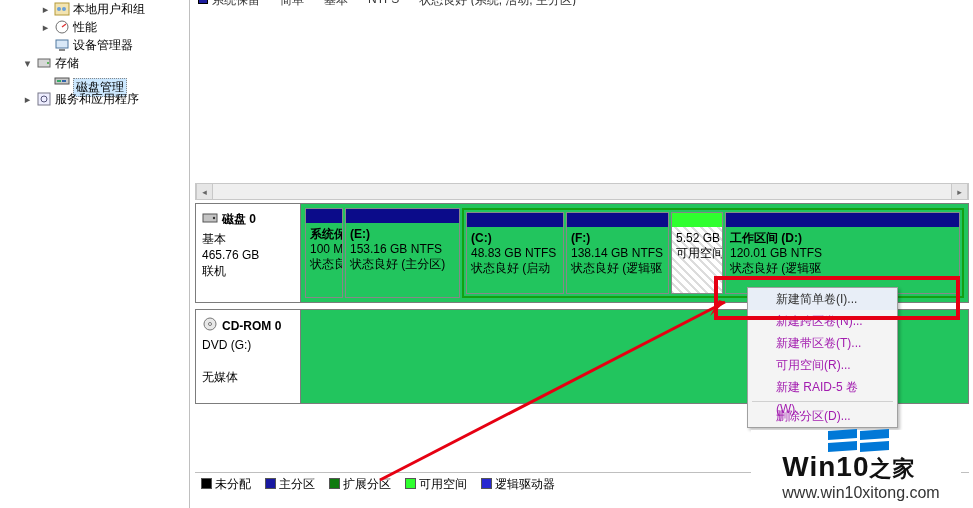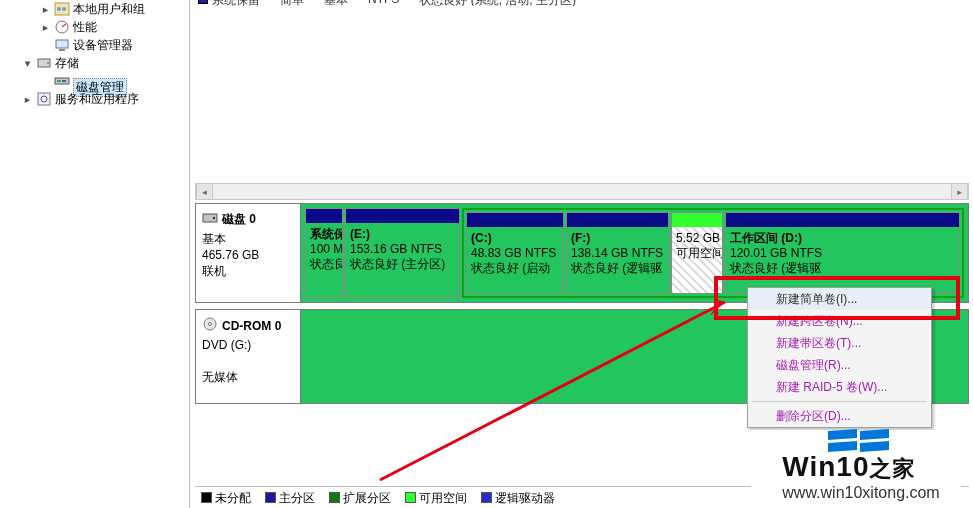--- a/index.html
+++ b/index.html
@@ -87,30 +87,30 @@
 .hdr-navy { background:#0b0b8a; }
 .hdr-lime { background:#2fff2f; }
 
 .sel-green { border:2px solid #13a013; }
 .hatch {
   background-image: repeating-linear-gradient(45deg,#dcdcdc 0,#dcdcdc 2px,#fff 2px,#fff 6px);
 }
 
 
 .legend {
-  position:absolute; left:4px; right:4px; bottom:2px; height:20px;
+  position:absolute; left:4px; right:4px; bottom:16px; height:20px;
   border-top:1px solid #bfbfbf; padding-top:3px;
   display:flex; align-items:center; gap:14px; padding-left:6px;
 }
 .legend .sw { width:11px; height:11px; display:inline-block; border:1px solid #555; margin-right:3px; vertical-align:-1px; }
 .sw.black{background:#000;} .sw.navy{background:#1818a0;} .sw.dgreen{background:#0f7a0f;} .sw.lime{background:#2fff2f;} .sw.blue2{background:#2828d0;}
 
 
 .ctx-menu {
-  position:absolute; left:747px; top:287px; width:185px;
+  position:absolute; left:747px; top:287px; width:151px;
   background:#f4f4f4; border:1px solid #a0a0a0;
   box-shadow:2px 2px 3px rgba(0,0,0,.25); z-index:50;
 }
 .ctx-item {
   height:22px; line-height:22px; padding:0 10px 0 28px;
   color:#333; position:relative;
 }
 .ctx-item.disabled { color:#a21caf; }
 .ctx-sep { height:1px; background:#d0d0d0; margin:3px 4px; }
 .ctx-item.first { background:#e8eef7; }
@@ -338,21 +338,21 @@
       <span><span class="sw blue2"></span><span>逻辑驱动器</span></span>
     </div>
 
   </div>
 </div>
 
 <div class="ctx-menu">
   <div class="ctx-item first">新建简单卷(I)...</div>
   <div class="ctx-item disabled">新建跨区卷(N)...</div>
   <div class="ctx-item disabled">新建带区卷(T)...</div>
-  <div class="ctx-item disabled">磁盘管理(R)...</div>
+  <div class="ctx-item disabled">可用空间(R)...</div>
   <div class="ctx-item disabled">新建 RAID-5 卷(W)...</div>
   <div class="ctx-sep"></div>
   <div class="ctx-item disabled">删除分区(D)...</div>
 </div>
 
 <div class="red-rect"></div>
 
 <svg class="red-line" viewBox="0 0 780 420">
   <line x1="180" y1="388" x2="525" y2="210" stroke="#e60012" stroke-width="3"></line>
   <polygon points="525,210 510,224 519,208" fill="#e60012"></polygon>

